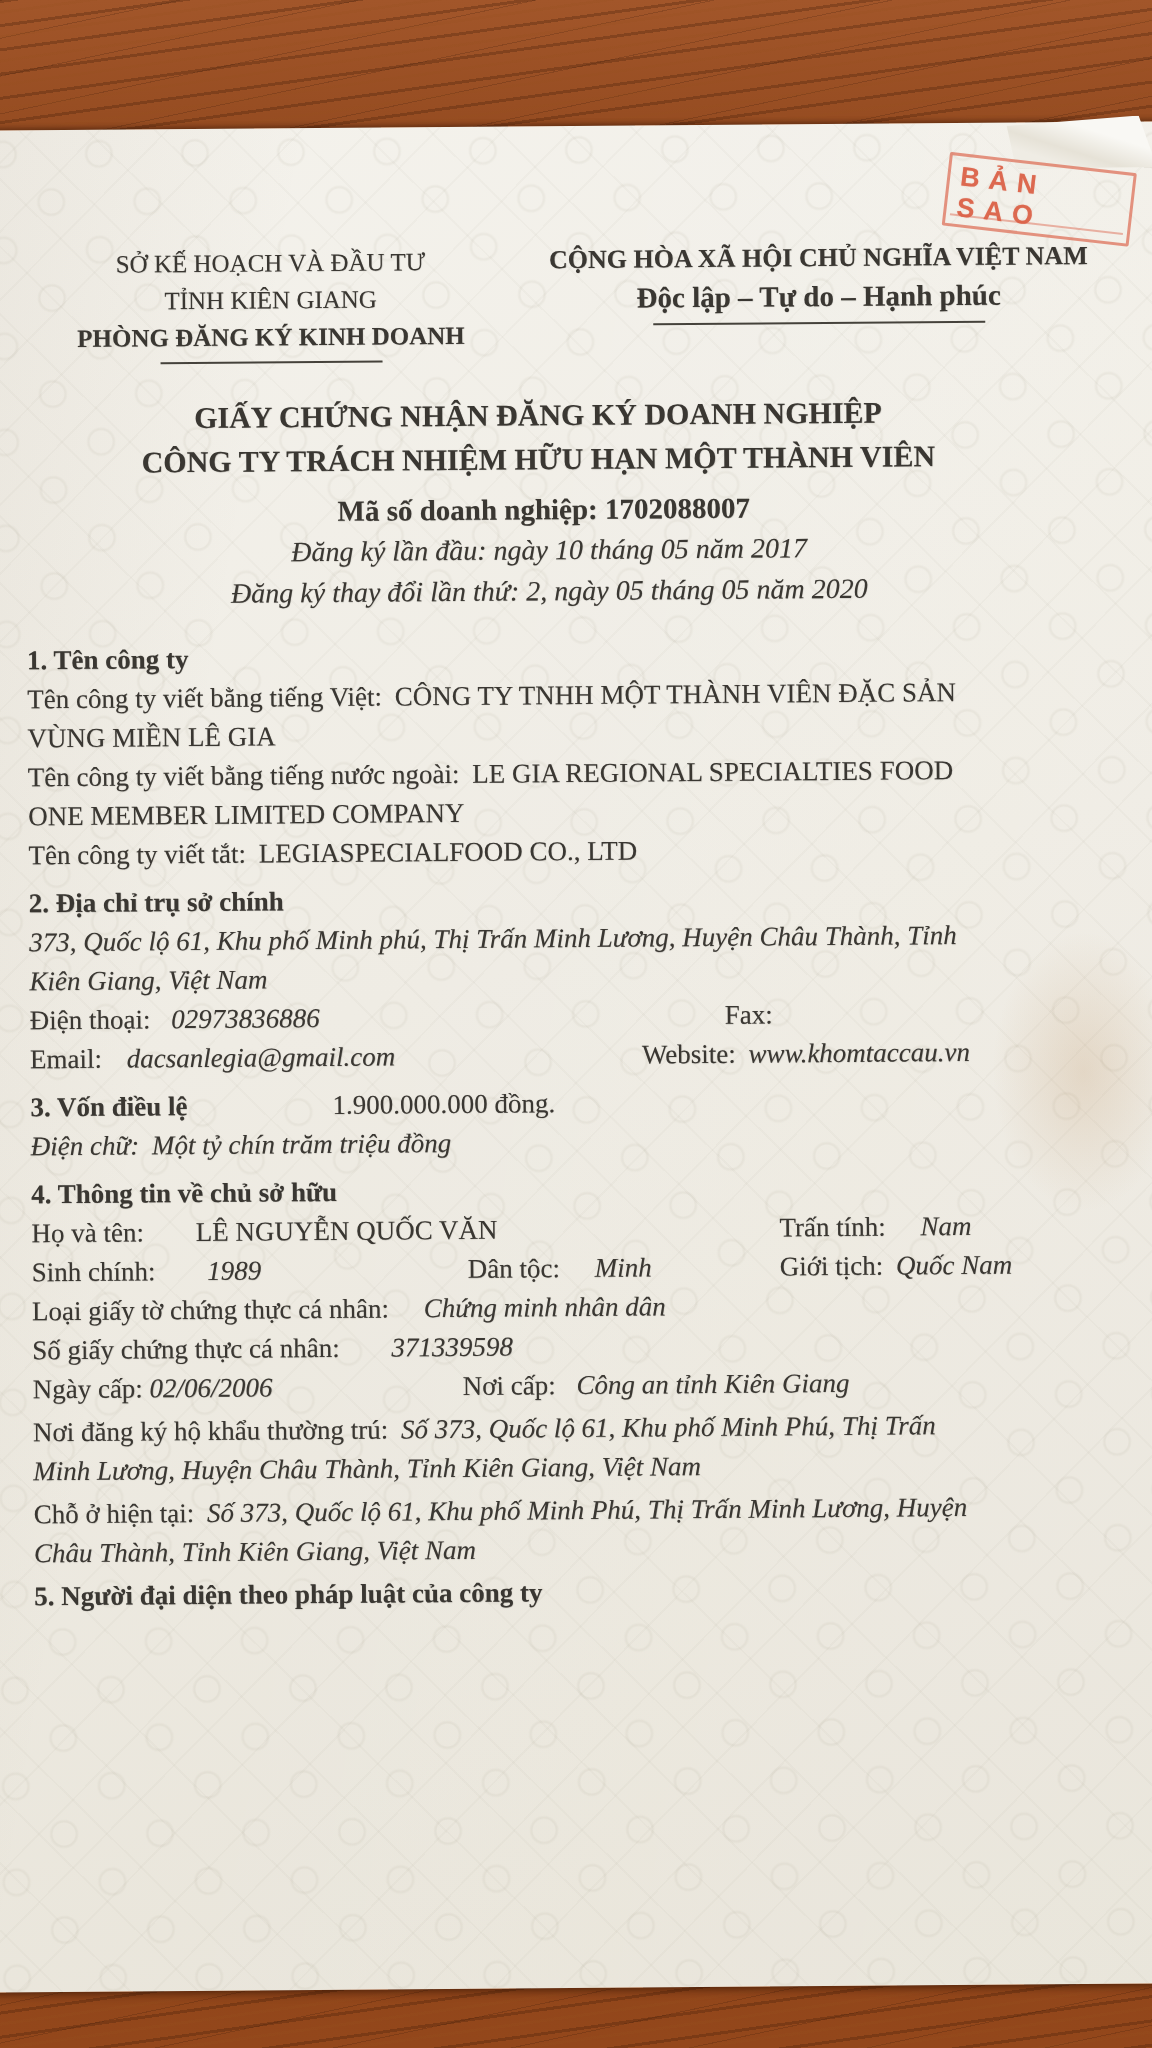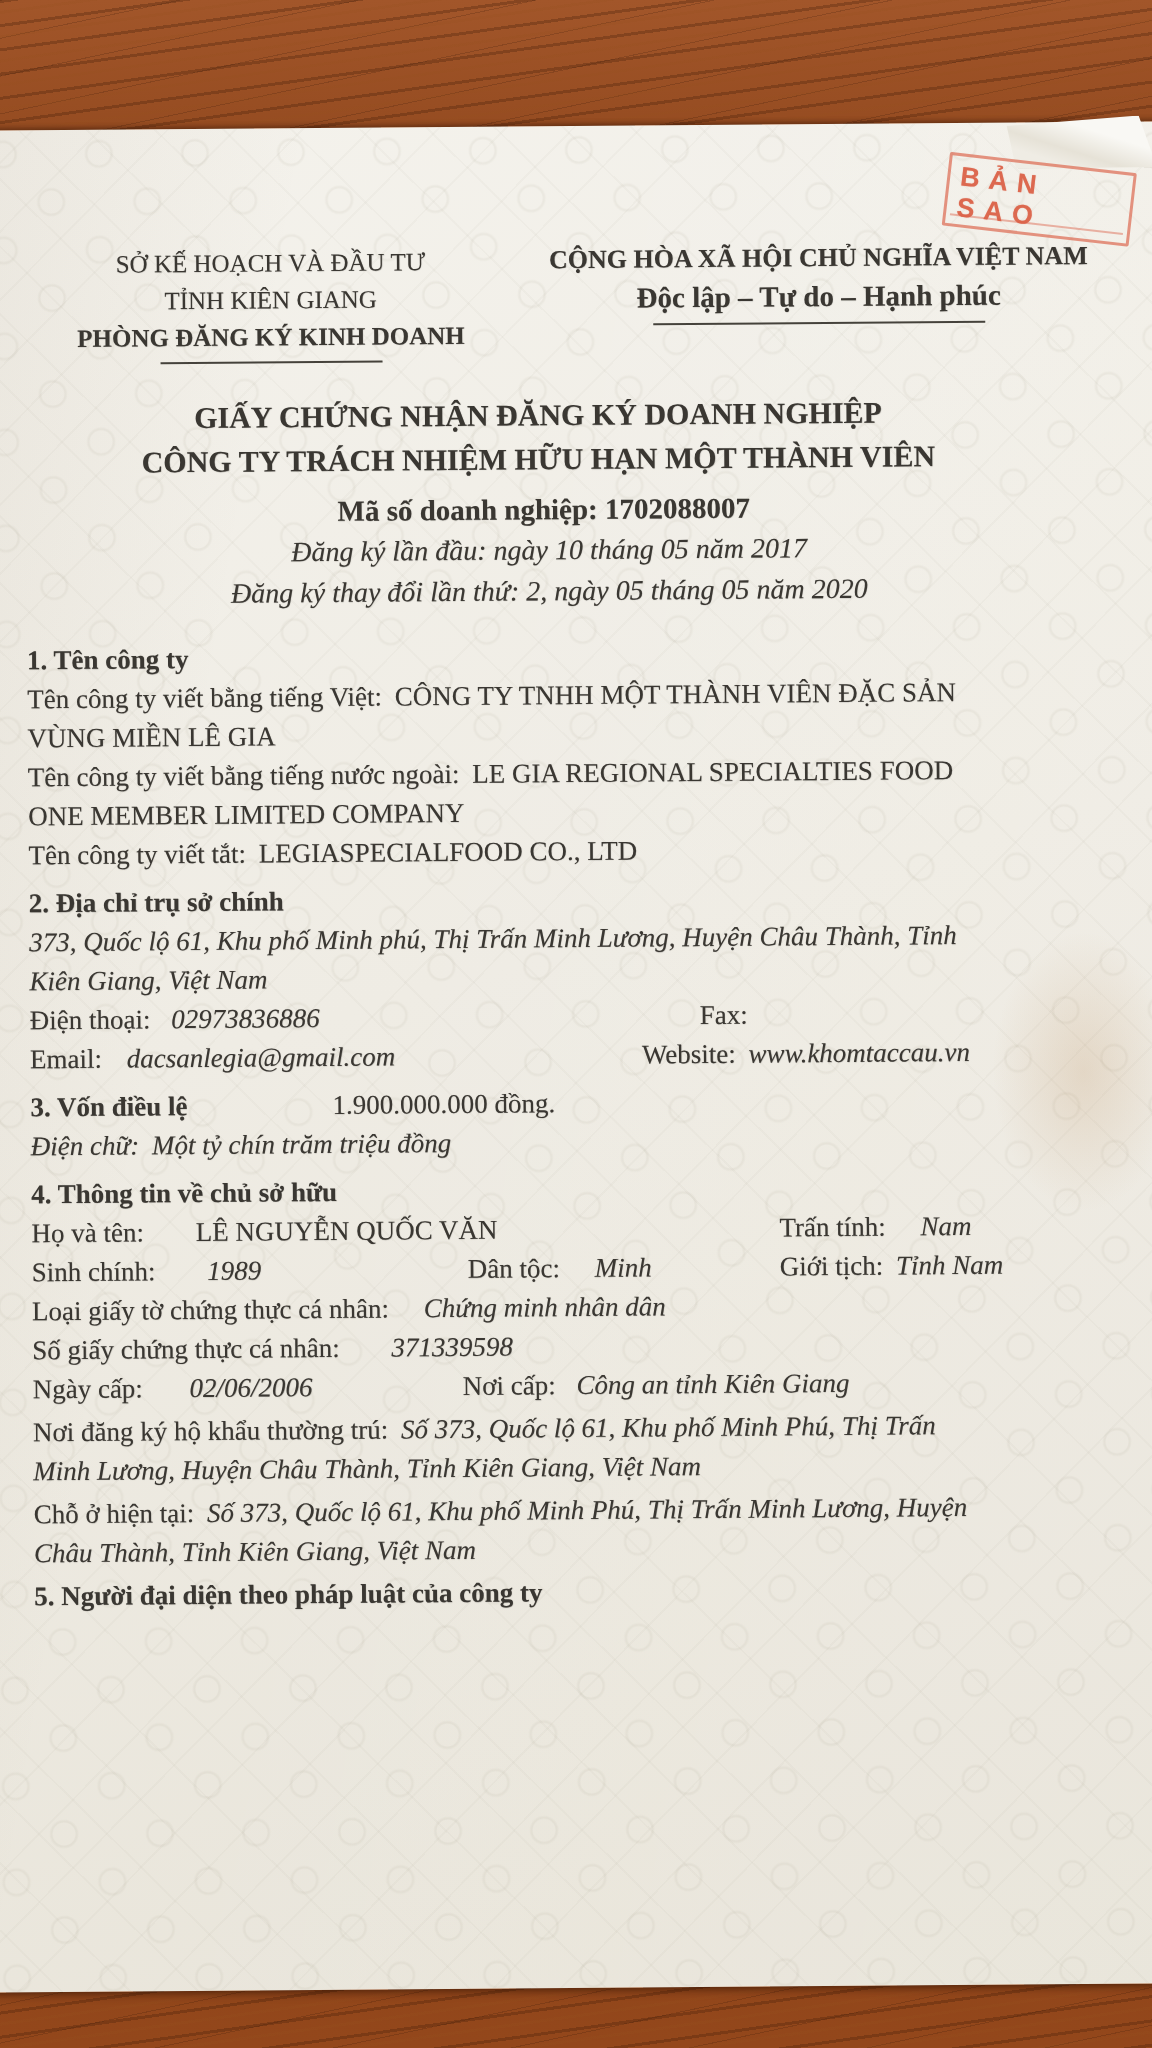--- a/index.html
+++ b/index.html
@@ -76,29 +76,29 @@
     font-size:30px;line-height:44px;padding-right:70px;}
   .taxline{margin-top:8px;text-align:center;font-weight:bold;
     font-size:29px;padding-right:60px;line-height:40px;}
   .regline{text-align:center;font-style:italic;font-size:28px;
     line-height:41px;padding-right:50px;}
   .sec{font-weight:bold;margin-top:9px;}
   .row{position:relative;}
   .val{font-style:italic;}
   .caps{font-style:normal;}
   .pair-abs{position:absolute;top:0;}
-  .left-fax{left:670px;}
+  .left-fax{left:695px;}
   .left-website{left:612px;}
   .left-gioitinh{left:748px;}
   .left-dantoc{left:436px;}
   .left-quoctich{left:748px;}
   .left-noicap{left:430px;}
   .left-von{left:302px;font-weight:normal;}
   .ml6{margin-left:6px;} .ml14{margin-left:14px;} .ml18{margin-left:18px;}
-  .ml28{margin-left:28px;} .ml40{margin-left:40px;} .ml45{margin-left:45px;}
+  .ml28{margin-left:28px;} .ml40{} .ml45{margin-left:45px;}
   .mt4{margin-top:4px;}
 </style>
 </head>
 <body>
 
 <div class="photo">
   <div class="paper">
     <div class="fold"></div>
     <div class="stamp">
       <span>BẢN SAO</span>
@@ -182,21 +182,21 @@
       </div>
       <div class="row">
         <span>Sinh chính:</span>
         <span class="val ml45">1989</span>
         <span class="pair-abs left-dantoc">
           <span>Dân tộc:</span>
           <span class="val ml28">Minh</span>
         </span>
         <span class="pair-abs left-quoctich">
           <span>Giới tịch:</span>
-          <span class="val ml6">Tỉnh Nam</span>
+          <span class="val ml6">Quốc Nam</span>
         </span>
       </div>
       <div class="row">
         <span>Loại giấy tờ chứng thực cá nhân:</span>
         <span class="val ml28">Chứng minh nhân dân</span>
       </div>
       <div class="row">
         <span>Số giấy chứng thực cá nhân:</span>
         <span class="val ml45">371339598</span>
       </div>

